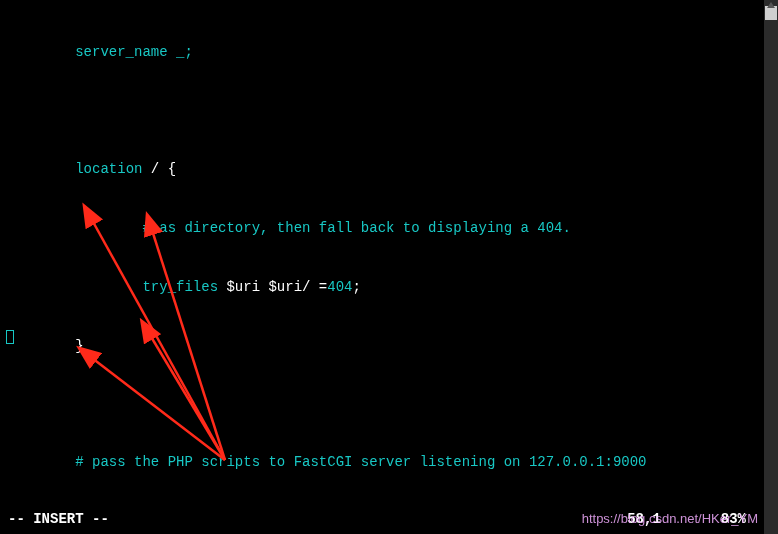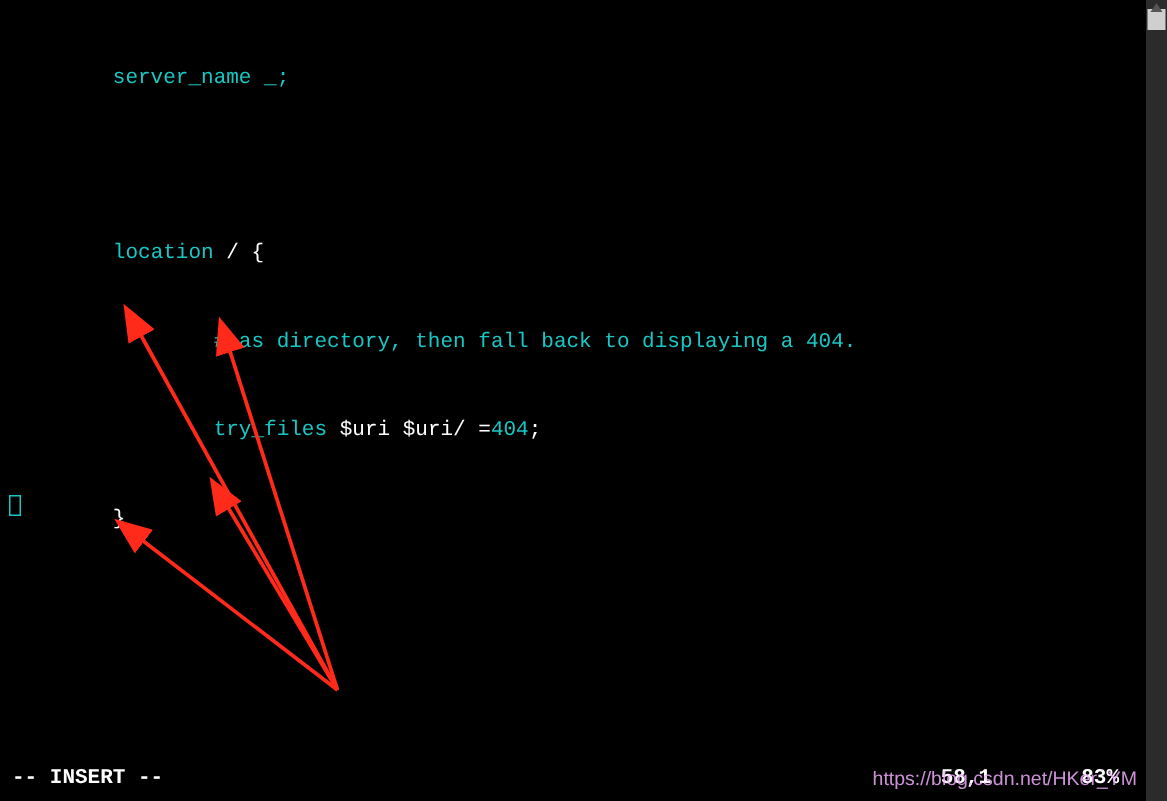--- a/index.html
+++ b/index.html
@@ -80,20 +80,21 @@
 <body>
 
 <div class="editor">
   <div class="line"><span class="kw">        server_name _;</span></div>
   <div class="line"><span></span></div>
   <div class="line"><span class="plain">        </span><span class="kw">location</span><span class="plain"> / {</span></div>
   <div class="line"><span class="kw">                # as directory, then fall back to displaying a 404.</span></div>
   <div class="line"><span class="plain">                </span><span class="kw">try_files</span><span class="plain"> $uri $uri/ =</span><span class="kw">404</span><span class="plain">;</span></div>
   <div class="line"><span class="plain">        }</span></div>
   <div class="line"><span></span></div>
+  <div class="line"><span class="kw">        # pass the PHP scripts to FastCGI server listening on 127.0.0.1:9000</span></div>
   
   
   
   
   
   
   
   
   
   

